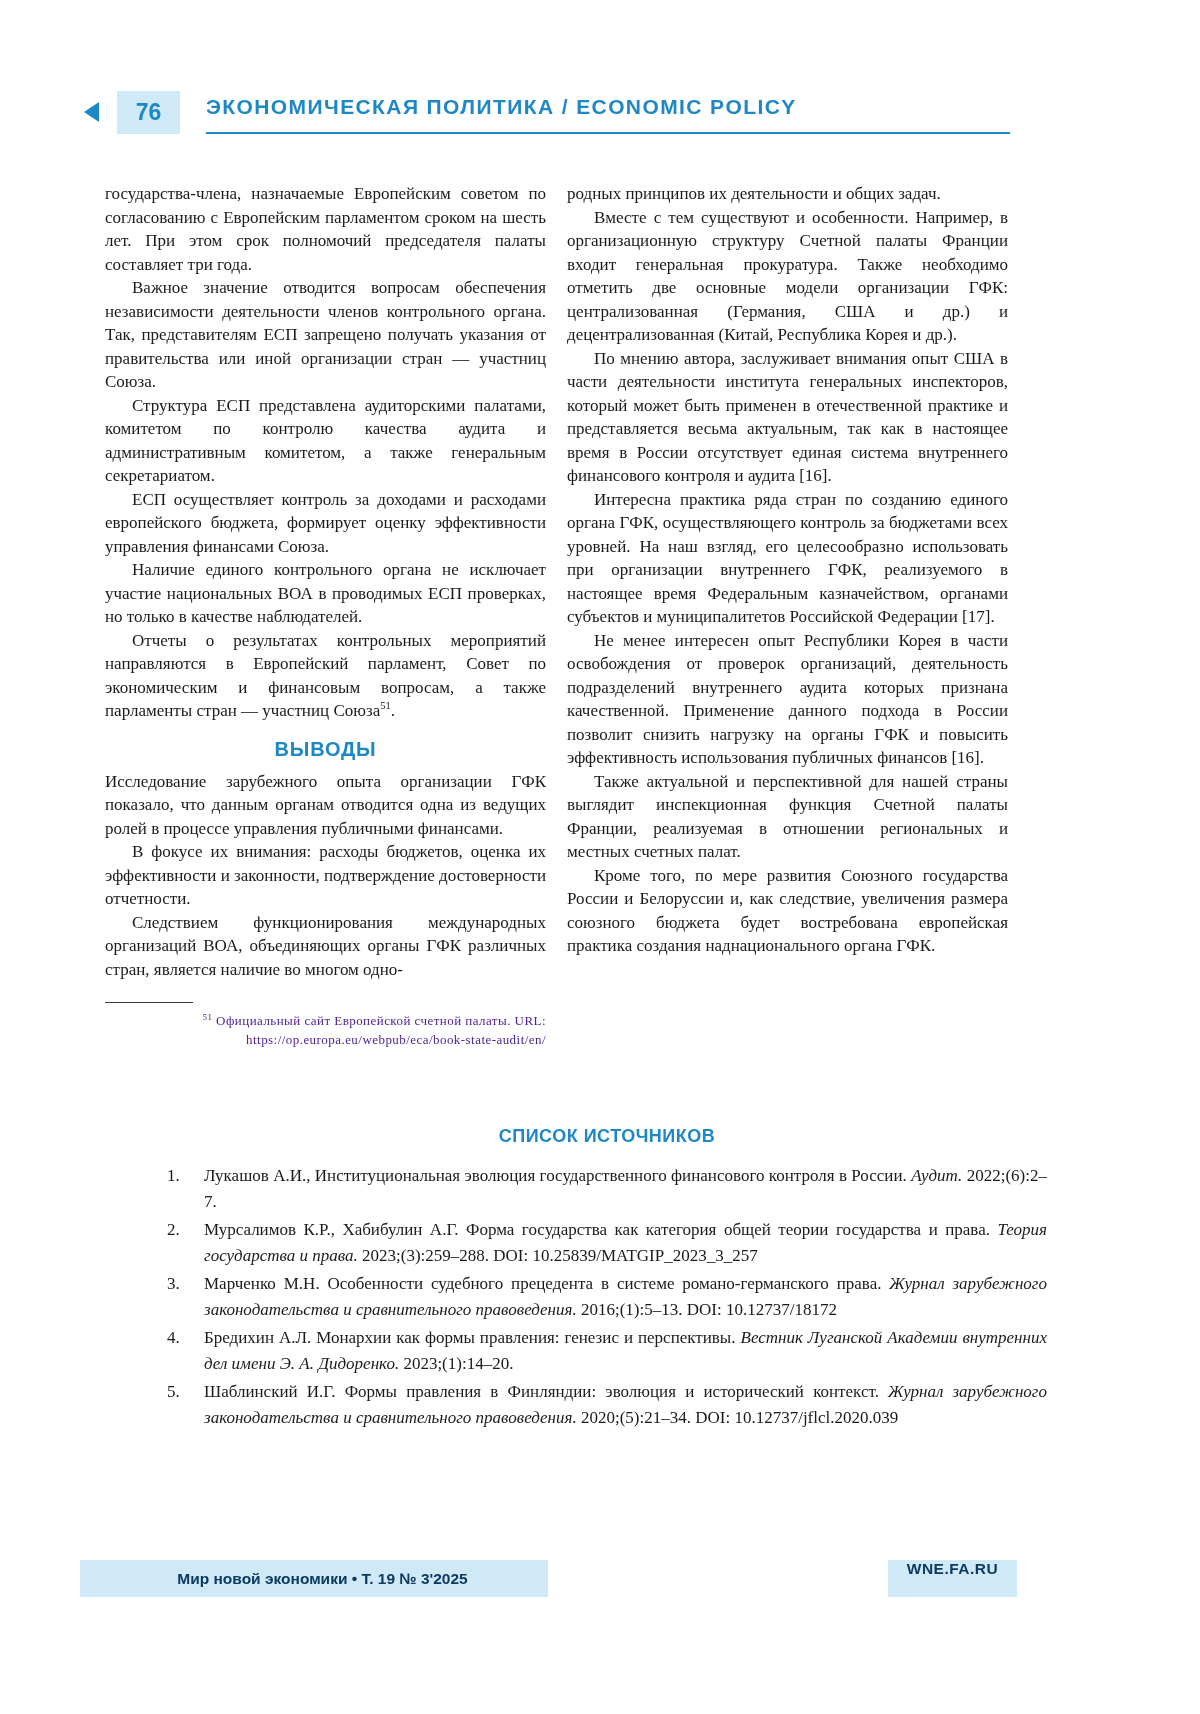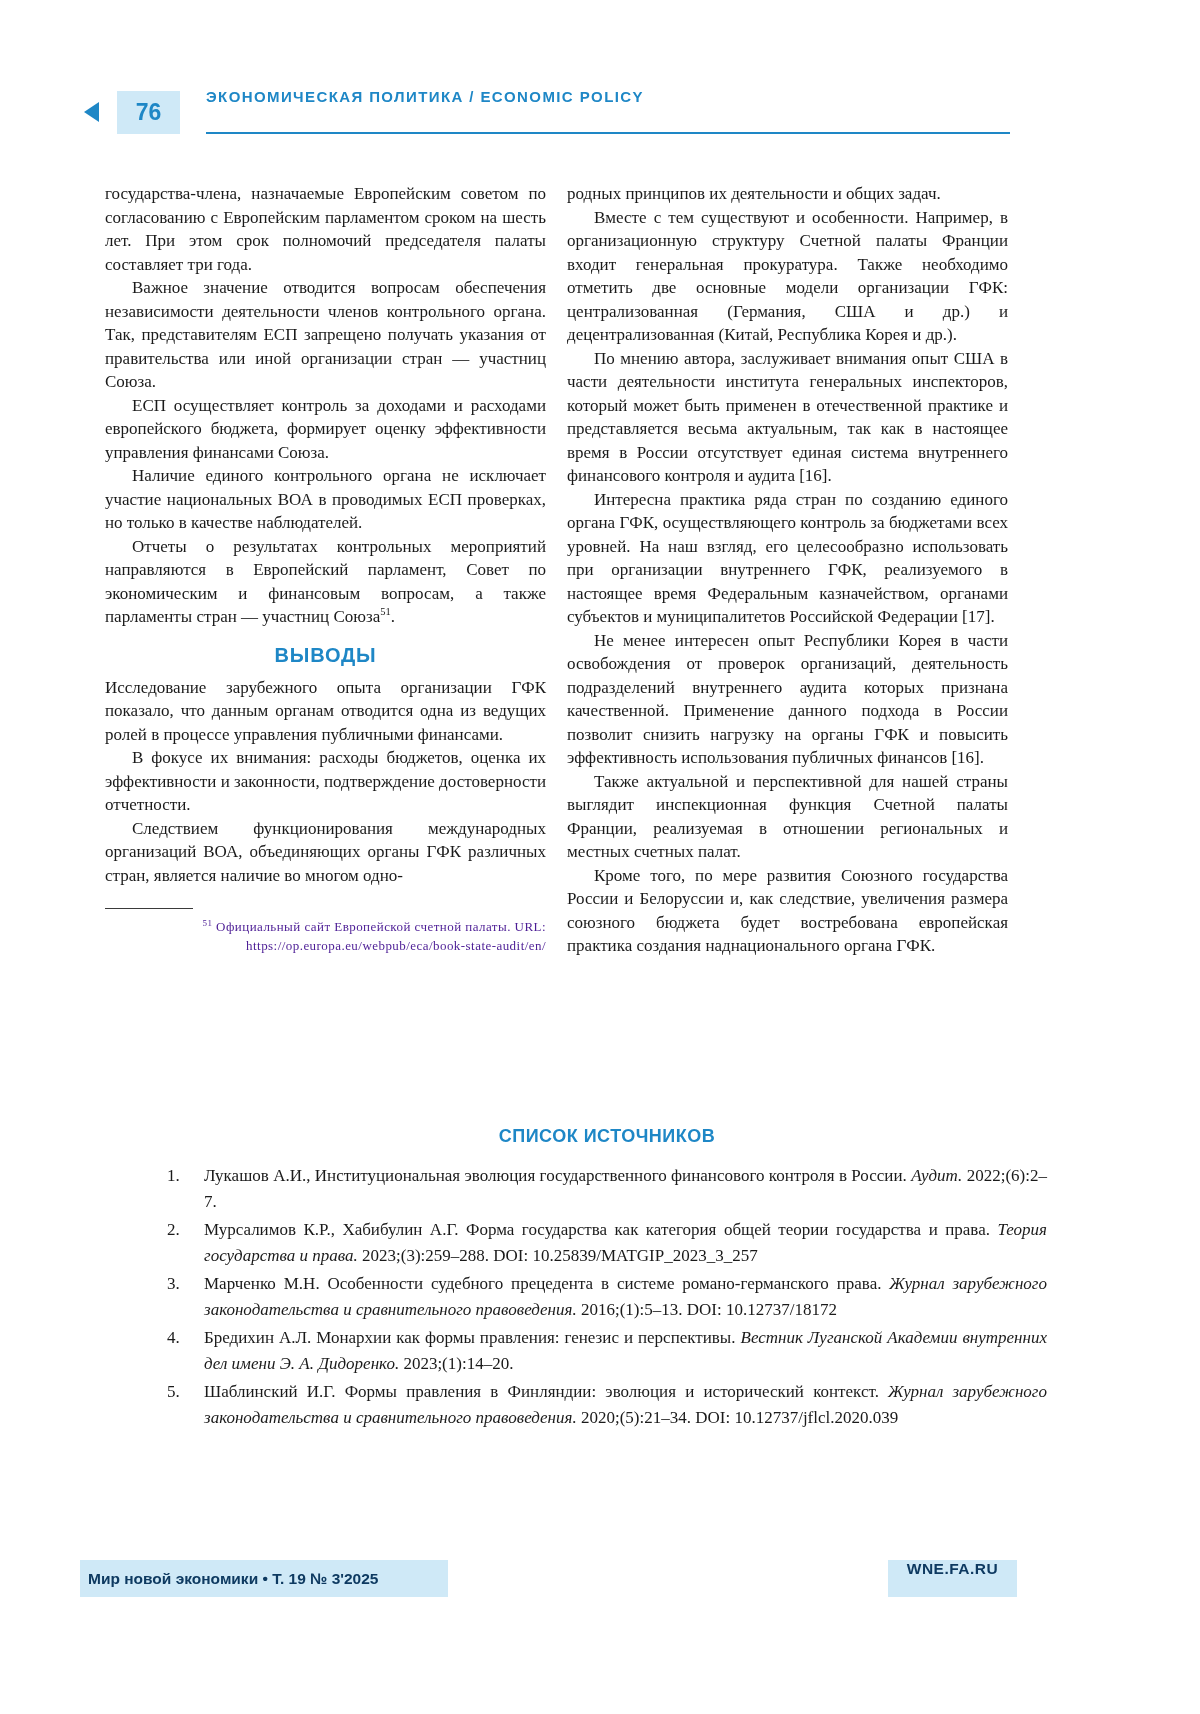--- a/index.html
+++ b/index.html
@@ -28,23 +28,23 @@
   .pagenum-box {
     position: absolute; left: 117px; top: 91px;
     width: 63px; height: 43px;
     background: var(--panel, #cfe9f7);
     display: flex; align-items: center; justify-content: center;
     font-family: "Liberation Sans", sans-serif;
     font-weight: bold; font-size: 23px;
     color: var(--accent, #1e87c6);
   }
   .running-title {
-    position: absolute; left: 206px; top: 88px;
-    font-family: "Liberation Sans", sans-serif;
-    font-weight: bold; font-size: 15px; letter-spacing: 1.4px;
+    position: absolute; left: 206px; top: 95px;
+    font-family: "Liberation Sans", sans-serif;
+    font-weight: bold; font-size: 21px; letter-spacing: 1.4px;
     color: var(--accent, #1e87c6);
     white-space: nowrap;
   }
   .header-rule {
     position: absolute; left: 206px; top: 132px;
     width: 804px; height: 2px;
     background: var(--accent, #1e87c6);
   }
 
   
@@ -99,27 +99,28 @@
     display: flex;
     font-size: 17px; line-height: 26px;
     margin-bottom: 2px;
   }
   .ref-num { width: 37px; flex: none; }
   .ref-text { flex: 1; text-align: justify; }
 
   
   .footer-left {
     position: absolute; left: 80px; top: 1560px;
-    width: 368px; height: 37px;
+    width: 468px; height: 37px;
     background: var(--panel, #cfe9f7);
     display: flex; align-items: center;
-    padding-left: 8px;
+    padding-left: 17px;
     font-family: "Liberation Sans", sans-serif;
     font-weight: bold; font-size: 15.5px;
     color: var(--footer-text, #0e3a61);
+    justify-content: center;
   }
   .footer-right {
     position: absolute; left: 888px; top: 1560px;
     width: 129px; height: 37px;
     background: var(--panel, #cfe9f7);
     display: flex; justify-content: center;
     font-family: "Liberation Sans", sans-serif;
     font-weight: bold; font-size: 15.5px; letter-spacing: 0.5px;
     color: var(--footer-text, #0e3a61);
   }
@@ -136,20 +137,21 @@
     </div>
     <div class="running-title">ЭКОНОМИЧЕСКАЯ ПОЛИТИКА / ECONOMIC POLICY</div>
     <div class="header-rule"></div>
   </header>
 
   <main class="columns">
     <section class="col">
       <div>
           <p class="para"><span>государства-члена, назначаемые Европейским советом по согласованию с Европейским парламентом сроком на шесть лет. При этом срок полномочий председателя палаты составляет три года.</span></p>
           <p class="para indent"><span>Важное значение отводится вопросам обеспечения независимости деятельности членов контрольного органа. Так, представителям ЕСП запрещено получать указания от правительства или иной организации стран — участниц Союза.</span></p>
+          <p class="para indent"><span>Структура ЕСП представлена аудиторскими палатами, комитетом по контролю качества аудита и административным комитетом, а также генеральным секретариатом.</span></p>
           <p class="para indent"><span>ЕСП осуществляет контроль за доходами и расходами европейского бюджета, формирует оценку эффективности управления финансами Союза.</span></p>
           <p class="para indent"><span>Наличие единого контрольного органа не исключает участие национальных ВОА в проводимых ЕСП проверках, но только в качестве наблюдателей.</span></p>
           <p class="para indent"><span>Отчеты о результатах контрольных мероприятий направляются в Европейский парламент, Совет по экономическим и финансовым вопросам, а также парламенты стран — участниц Союза</span><sup>51</sup><span>.</span></p>
         </div>
       <h2 class="section-heading">ВЫВОДЫ</h2>
       <div>
           <p class="para"><span>Исследование зарубежного опыта организации ГФК показало, что данным органам отводится одна из ведущих ролей в процессе управления публичными финансами.</span></p>
           <p class="para indent"><span>В фокусе их внимания: расходы бюджетов, оценка их эффективности и законности, подтверждение достоверности отчетности.</span></p>
           <p class="para indent"><span>Следствием функционирования международных организаций ВОА, объединяющих органы ГФК различных стран, является наличие во многом одно-</span></p>
         </div>

